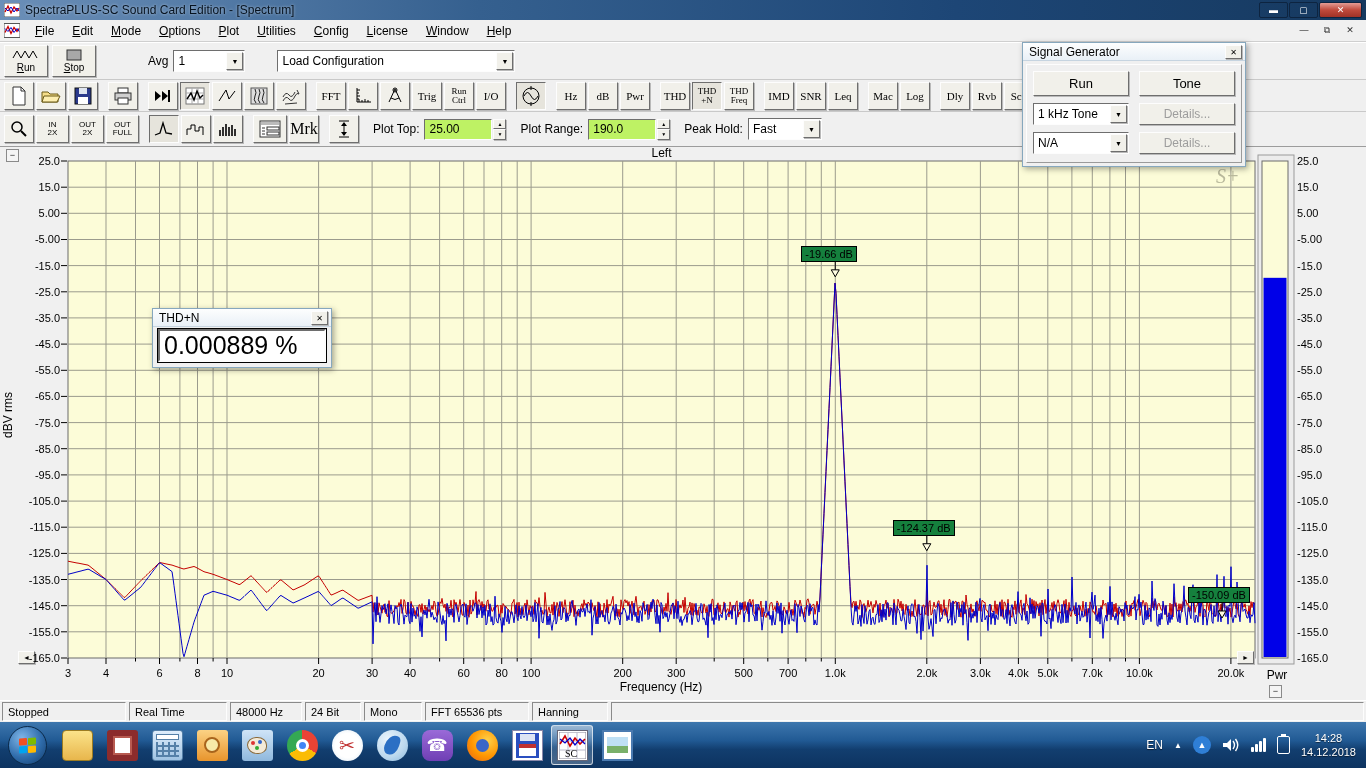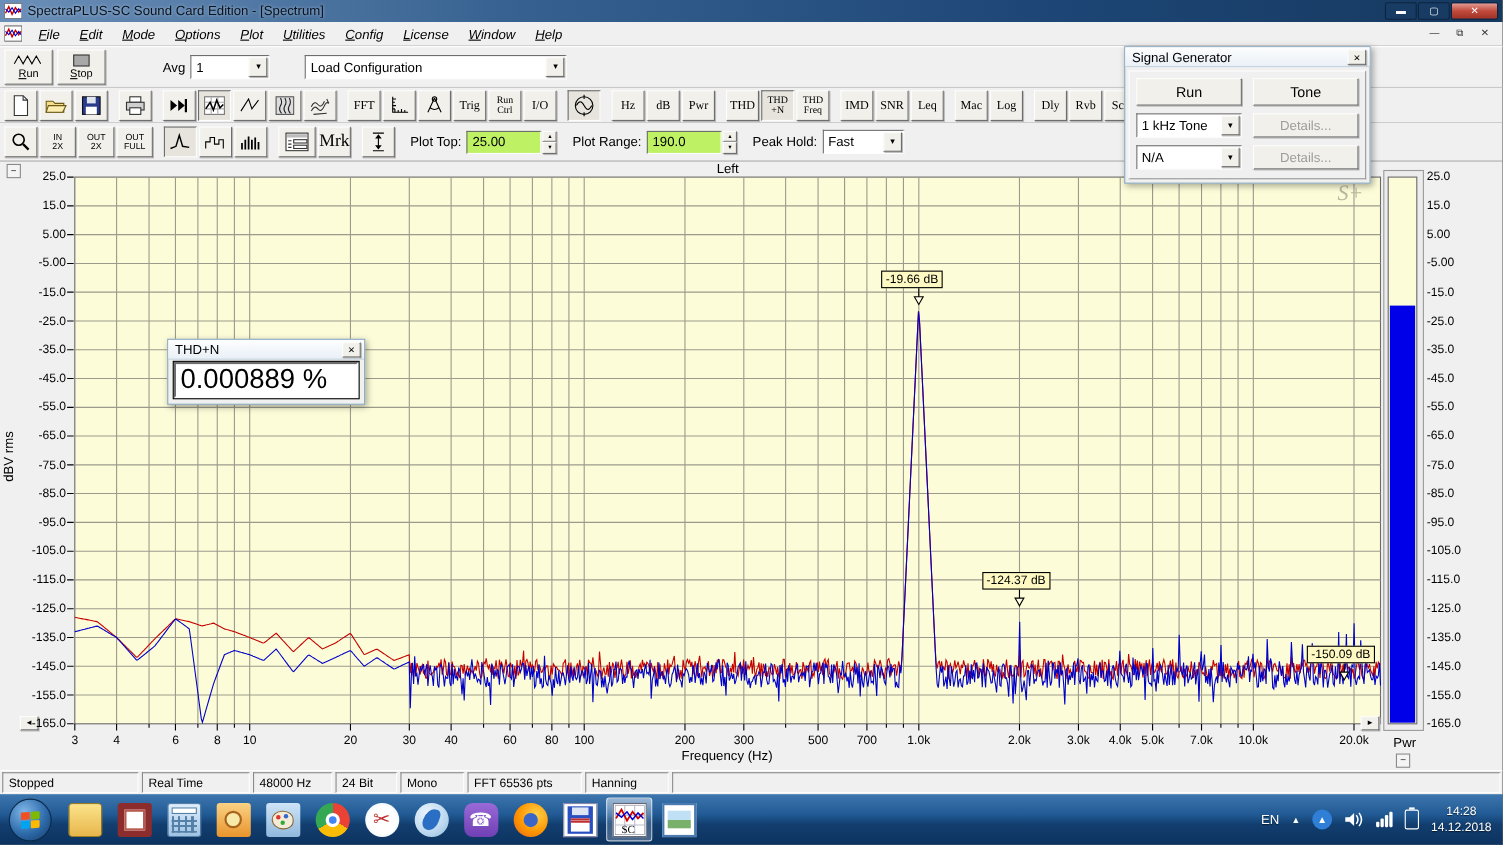--- a/index.html
+++ b/index.html
@@ -12,21 +12,21 @@
   #titlebar .app-ico{width:16px;height:14px;margin:0 5px 0 4px;}
   #title-text{text-shadow:0 0 3px rgba(255,255,255,.55);white-space:nowrap;}
   #cap-btns{position:absolute;right:4px;top:2px;display:flex;gap:1px;}
   .cap-btn{width:29px;height:16px;border:1px solid #0d2440;border-radius:2px;
     background:linear-gradient(#cfe0f0,#7d9cbd 50%,#5c7f a3 51%,#8fb0cf);color:#fff;
     display:flex;align-items:center;justify-content:center;font-size:9px;line-height:1;}
   .cap-btn.close{background:linear-gradient(#e49c94,#c04a3c 50%,#a03226);width:43px;}
   #menubar{position:absolute;left:0;top:20px;width:1366px;height:22px;background:#f0f0f0;
     border-bottom:1px solid #cfcfcf;display:flex;align-items:center;font-size:12px;}
   #menubar .app-ico{width:16px;height:15px;margin:0 6px 0 4px;}
-  .menu-item{padding:3px 9px;color:#000;font-style:italic;}
+  .menu-item{padding:3px 9px;color:#000;}
   #mdi-btns{position:absolute;right:6px;top:2px;display:flex;gap:3px;color:#333;}
   .mdi-btn{width:20px;height:16px;display:flex;align-items:center;justify-content:center;font-size:9px;}
   
   .tbar{position:absolute;left:0;width:1366px;background:#f0f0f0;display:flex;align-items:center;}
   #tb1{top:42px;height:38px;border-top:1px solid #fff;border-bottom:1px solid #c9c9c9;}
   #tb2{top:80px;height:32px;border-bottom:1px solid #c9c9c9;}
   #tb3{top:112px;height:35px;border-bottom:1px solid #9c9c9c;}
   .btn3d{border:1px solid;border-color:#fdfdfd #6e6e6e #6e6e6e #fdfdfd;background:#f1f0ea;
     display:flex;align-items:center;justify-content:center;box-shadow:1px 1px 0 #b9b9b9;}
   .btn3d.pressed{border-color:#6e6e6e #fdfdfd #fdfdfd #6e6e6e;background:#e6e4dc;box-shadow:none;}
@@ -54,21 +54,21 @@
   .xlab{width:44px;text-align:center;}
   .plab{width:56px;text-align:left;}
   #channel-label{position:absolute;left:68px;top:-1px;width:1187px;text-align:center;font-size:12px;color:#000;}
   #ylabel-rot{position:absolute;left:1px;top:245px;font-size:12px;color:#000;writing-mode:vertical-rl;transform:rotate(180deg);}
   #xlabel{position:absolute;left:561px;top:533px;width:200px;text-align:center;font-size:12px;color:#000;}
   #watermark{position:absolute;left:1216px;top:18px;font-family:"Liberation Serif",serif;font-style:italic;font-size:20px;color:#b9b99c;}
   #pwr-label{position:absolute;left:1260px;top:521px;width:34px;text-align:center;font-size:12px;color:#000;}
   .collapse-box{position:absolute;width:13px;height:13px;background:#f4f4f4;border:1px solid #8a8a8a;
     display:flex;align-items:center;justify-content:center;font-size:9px;line-height:1;color:#222;}
   .scroll-btn{position:absolute;width:17px;height:13px;font-size:7px;color:#000;}
-  .marker-label{position:absolute;height:16px;background:#fef9c3;border:1px solid #000;font-size:11px;
+  .marker-label{position:absolute;height:16px;background:#15803d;border:1px solid #000;font-size:11px;
     color:#000;display:flex;align-items:center;justify-content:center;padding:0 3px;white-space:nowrap;}
   
   .float-win{position:absolute;background:#f0f0f0;border:1px solid #86a7bd;box-shadow:2px 2px 6px rgba(0,0,0,.35);z-index:30;}
   .fw-title{height:18px;display:flex;align-items:center;font-size:12px;color:#000;padding-left:6px;
     background:linear-gradient(#fdfefe,#e9f0f7);border-bottom:1px solid #c6d4e0;position:relative;}
   .fw-close{position:absolute;right:3px;top:2px;width:17px;height:14px;font-size:8px;}
   .fw-body{margin:3px;border:1px solid;border-color:#fdfdfd #9a9a9a #9a9a9a #fdfdfd;padding:6px;}
   #signal-generator{left:1022px;top:42px;width:224px;}
   #signal-generator .row{display:flex;gap:10px;margin-bottom:7px;}
   #signal-generator .row:last-child{margin-bottom:2px;}

